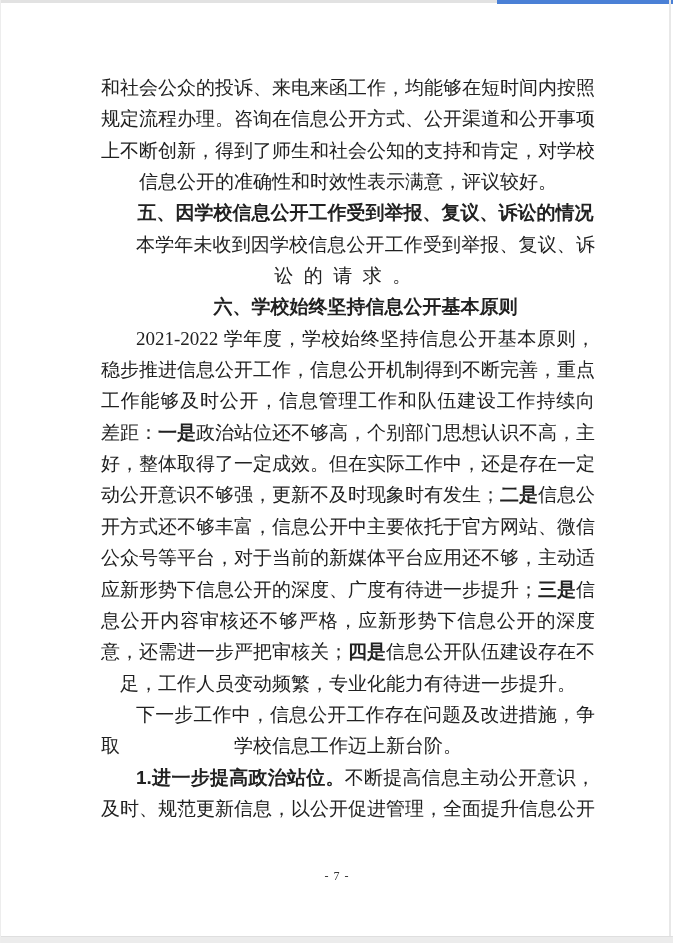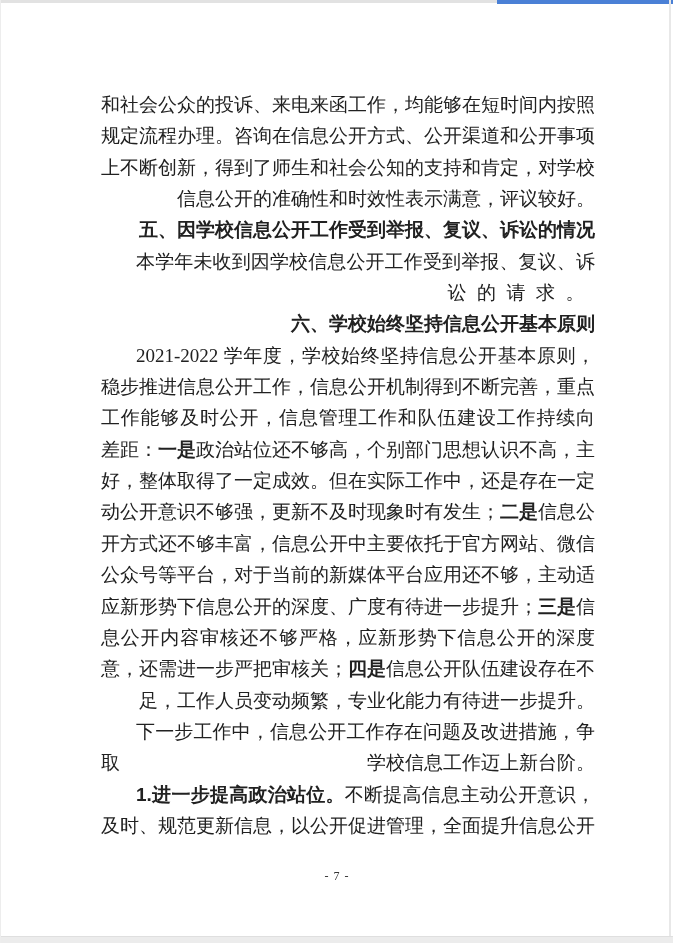--- a/index.html
+++ b/index.html
@@ -27,28 +27,28 @@
   }
   .right-edge {
     position: absolute; top: 0; bottom: 5px; left: 668px;
     width: 2px; background: #e8e8e8;
   }
   .bottom-strip {
     position: absolute; bottom: 0; left: 0; right: 0;
     height: 6px; background: #ececec; border-top: 1px solid #dfdfdf;
   }
   .text-block {
-    position: absolute; left: 100px; top: 89px; width: 494px;
+    position: absolute; left: 100px; top: 72px; width: 494px;
   }
   .line {
     font-size: 19px;
     line-height: 31.35px;
     height: 31.35px;
     white-space: nowrap;
-    text-align: right;
+    text-align: center;
   }
   .line.just {
     white-space: normal;
     text-align: justify;
     text-align-last: justify;
     text-justify: inter-character;
   }
   .line.ind { text-indent: 35px; }
   .line.spread { letter-spacing: 10.5px; }
   .line .r { font-weight: normal; }

